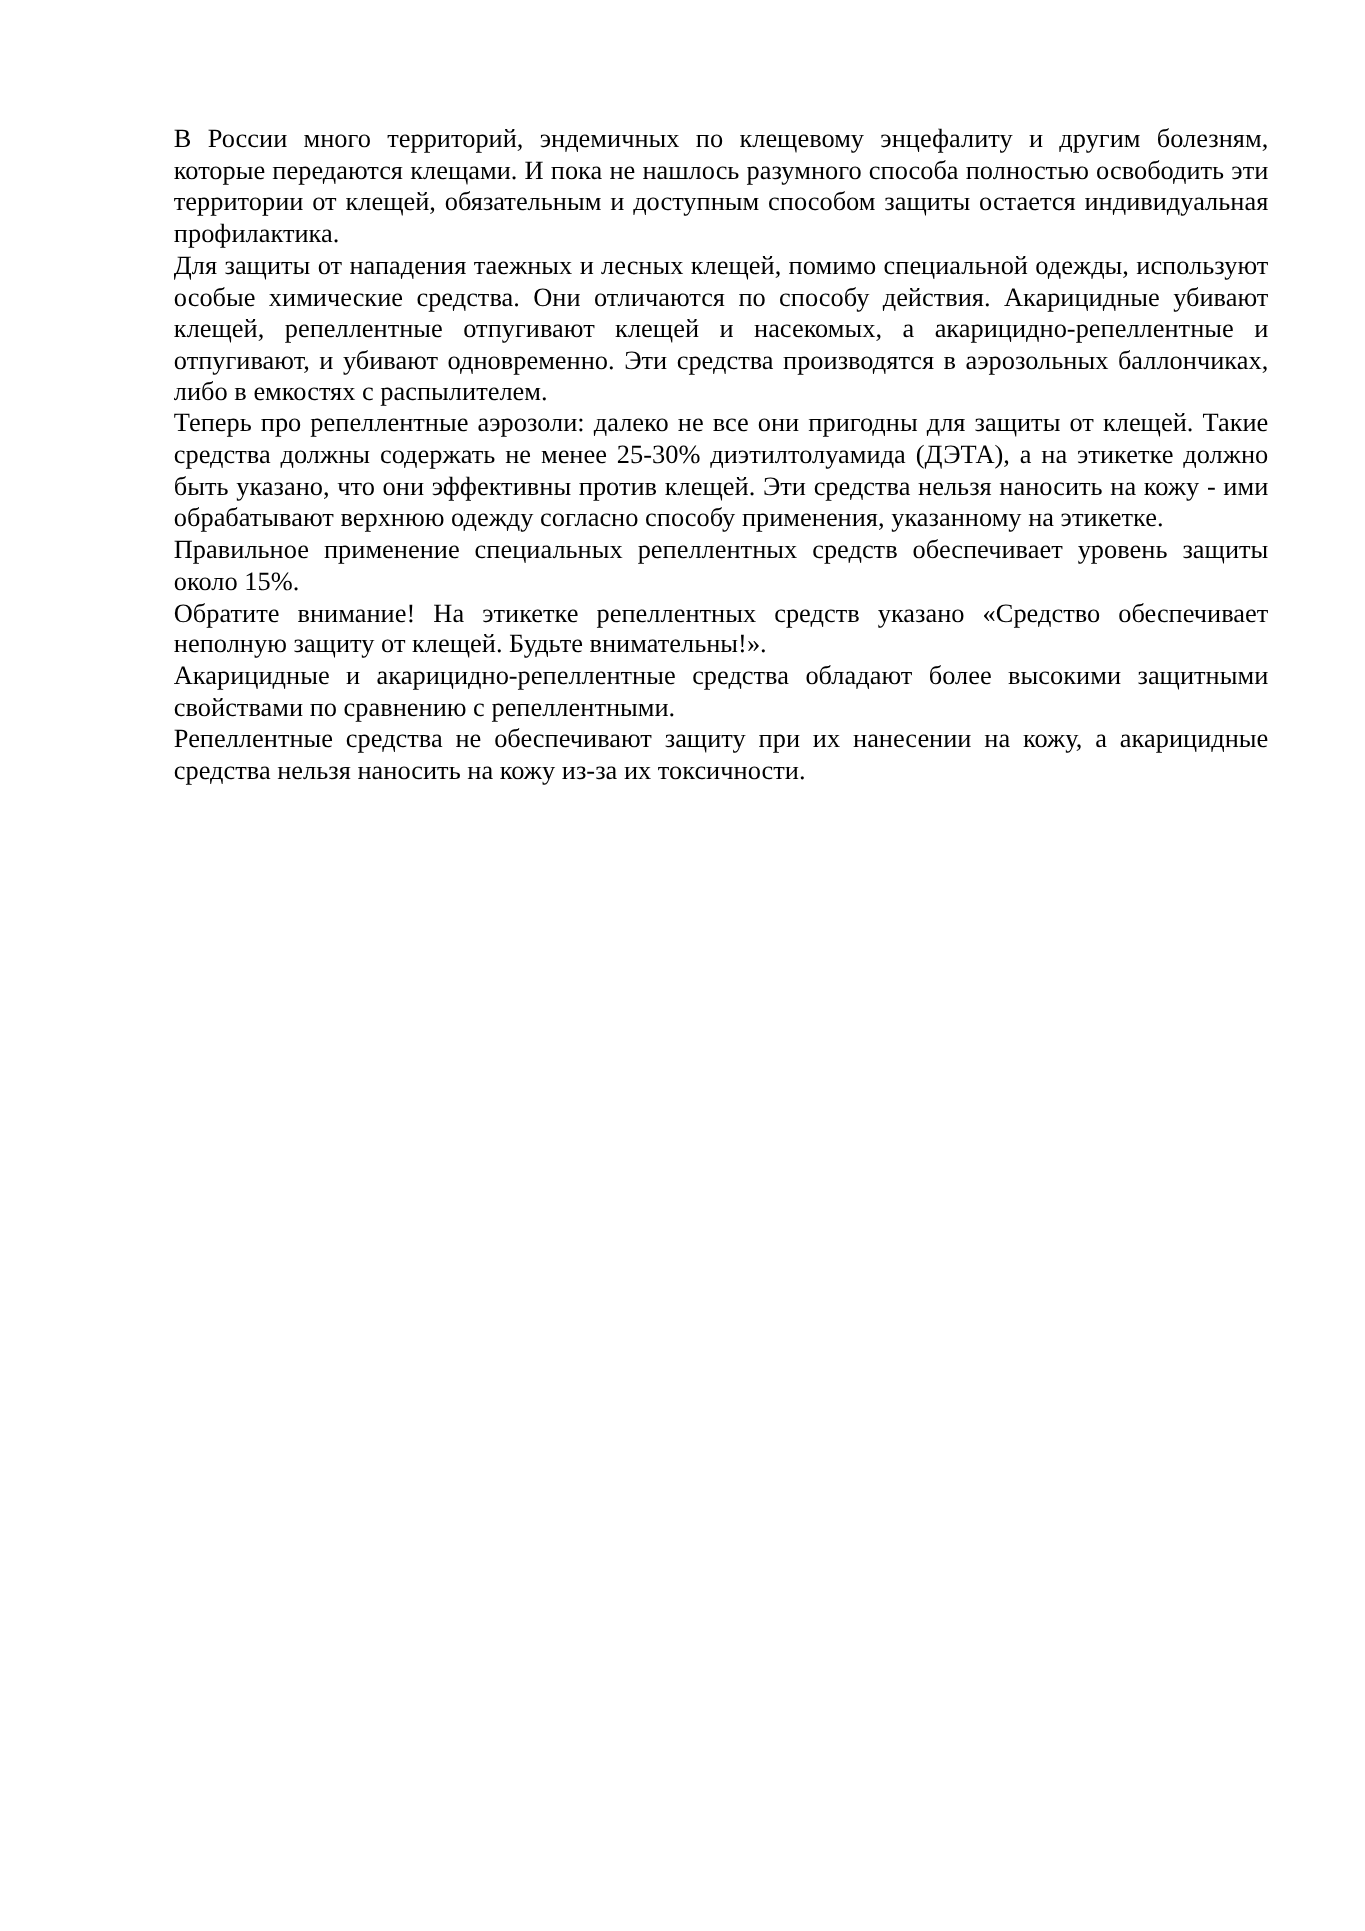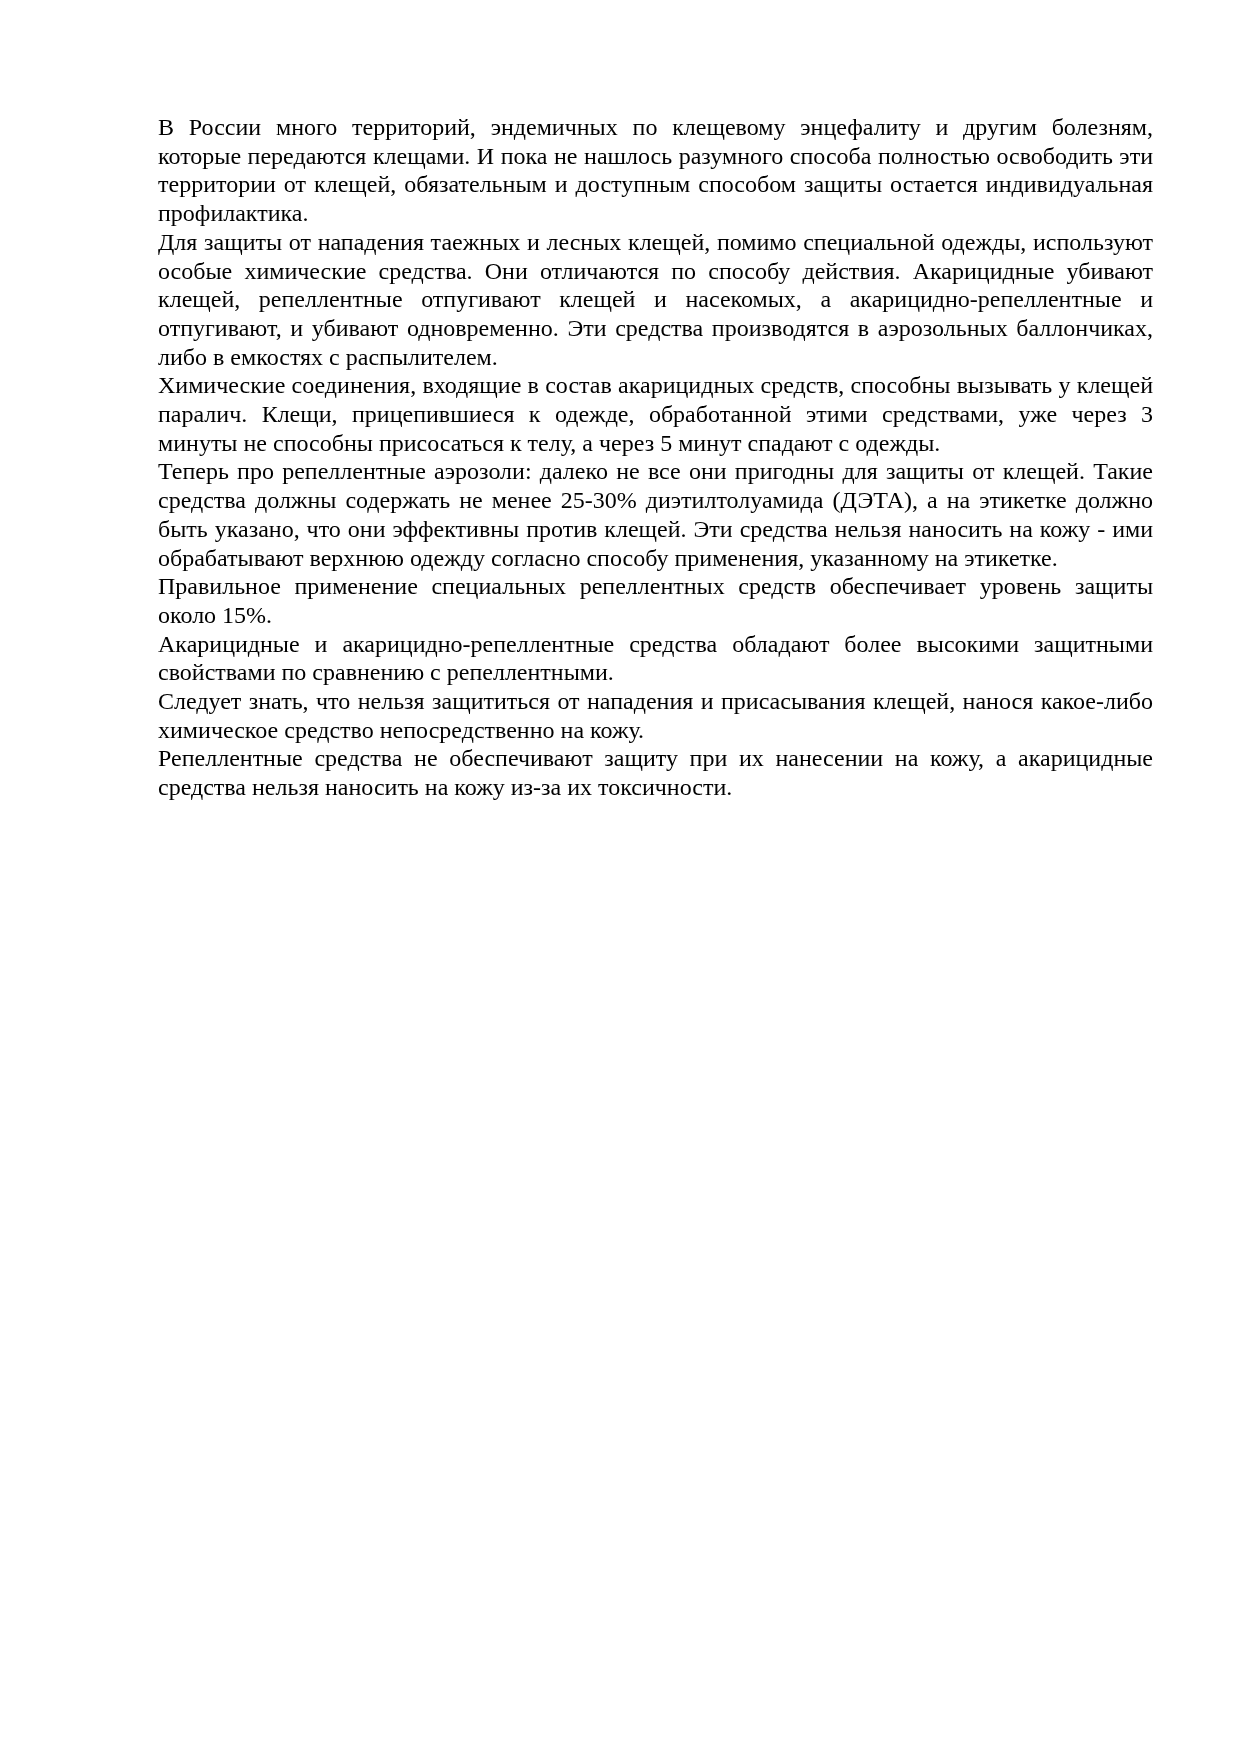--- a/index.html
+++ b/index.html
@@ -39,20 +39,19 @@
     text-indent: 0;
   }
 </style>
 </head>
 <body>
 
 <div class="page">
   <div class="body-text">
     <p>В России много территорий, эндемичных по клещевому энцефалиту и другим болезням, которые передаются клещами. И пока не нашлось разумного способа полностью освободить эти территории от клещей, обязательным и доступным способом защиты остается индивидуальная профилактика.</p>
     <p>Для защиты от нападения таежных и лесных клещей, помимо специальной одежды, используют особые химические средства. Они отличаются по способу действия. Акарицидные убивают клещей, репеллентные отпугивают клещей и насекомых, а акарицидно-репеллентные и отпугивают, и убивают одновременно. Эти средства производятся в аэрозольных баллончиках, либо в емкостях с распылителем.</p>
-    <p>Химические соединения, входящие в состав акарицидных средств, способны вызывать у клещей паралич. Клещи, прицепившиеся к одежде, обработанной этими средствами, уже через 3 минуты не способны присосаться к телу, а через 5 минут спадают с одежды.</p>
     <p>Теперь про репеллентные аэрозоли: далеко не все они пригодны для защиты от клещей. Такие средства должны содержать не менее 25-30% диэтилтолуамида (ДЭТА), а на этикетке должно быть указано, что они эффективны против клещей. Эти средства нельзя наносить на кожу - ими обрабатывают верхнюю одежду согласно способу применения, указанному на этикетке.</p>
     <p>Правильное применение специальных репеллентных средств обеспечивает уровень защиты около 15%.</p>
+    <p>Обратите внимание! На этикетке репеллентных средств указано «Средство обеспечивает неполную защиту от клещей. Будьте внимательны!».</p>
     <p>Акарицидные и акарицидно-репеллентные средства обладают более высокими защитными свойствами по сравнению с репеллентными.</p>
-    <p>Следует знать, что нельзя защититься от нападения и присасывания клещей, нанося какое-либо химическое средство непосредственно на кожу.</p>
     <p>Репеллентные средства не обеспечивают защиту при их нанесении на кожу, а акарицидные средства нельзя наносить на кожу из-за их токсичности.</p>
   </div>
 </div>
 
 </body></html>

